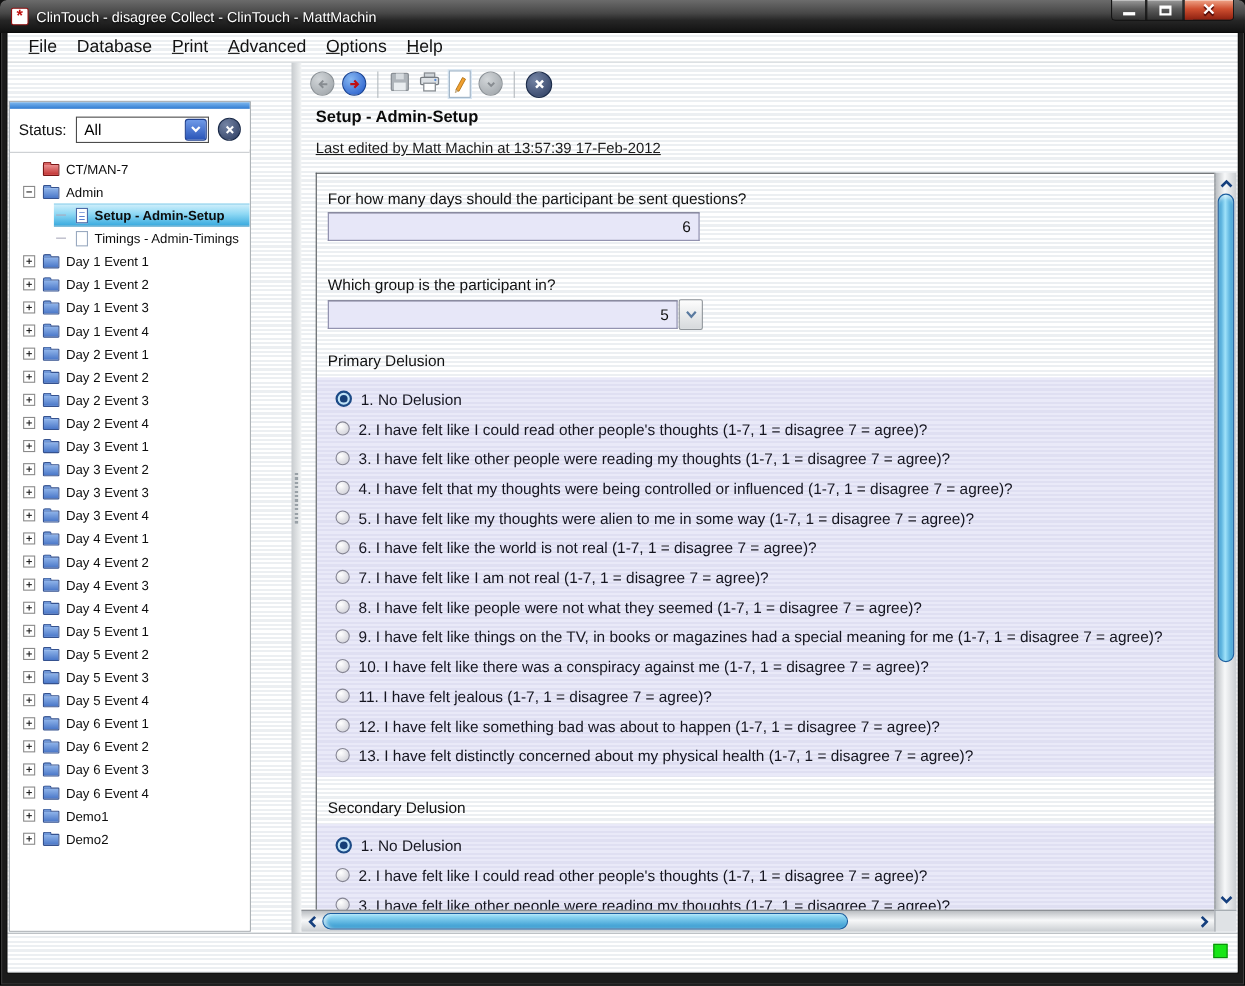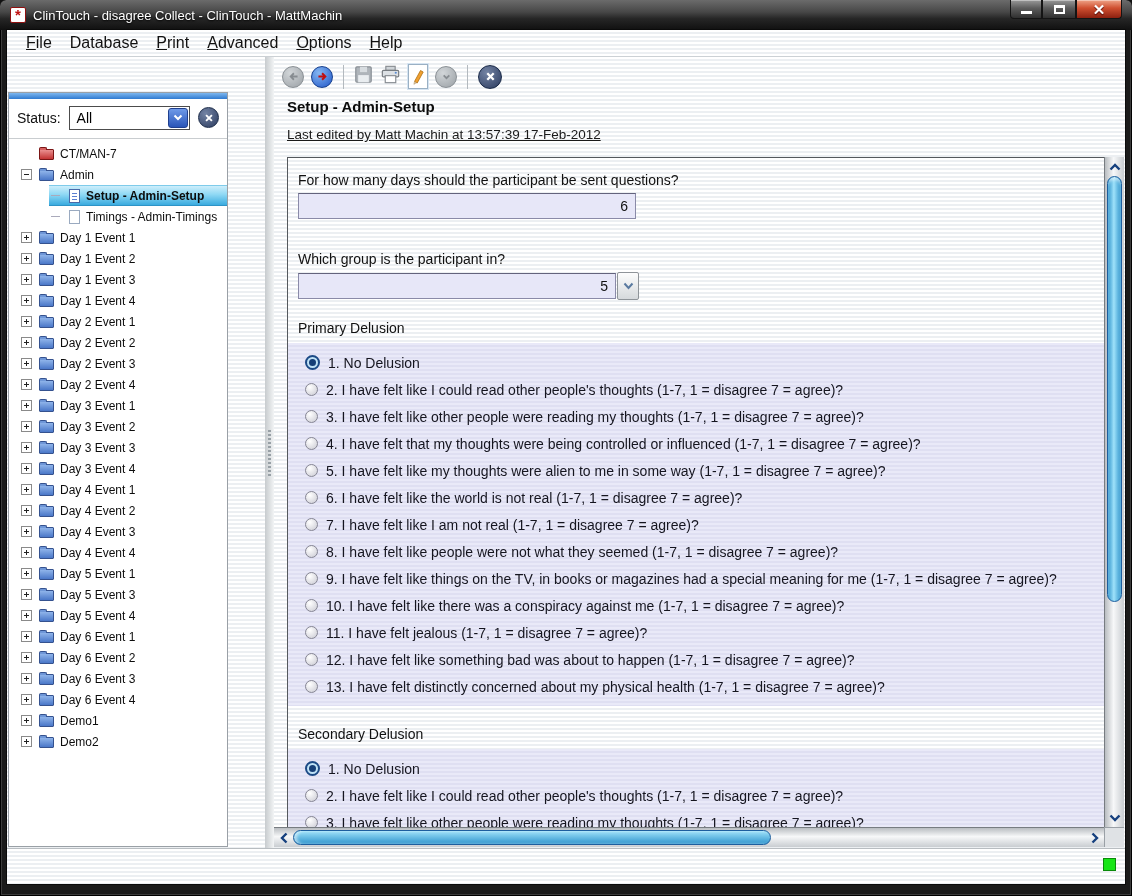--- a/index.html
+++ b/index.html
@@ -321,20 +321,27 @@
               <span class="t-main">
                 <span class="i-folder"></span>
                 <span>Day 4 Event 4</span>
               </span>
             </div>
             <div class="tree-row">
               <span class="expander plus"></span>
               <span class="t-main">
                 <span class="i-folder"></span>
                 <span>Day 5 Event 1</span>
+              </span>
+            </div>
+            <div class="tree-row">
+              <span class="expander plus"></span>
+              <span class="t-main">
+                <span class="i-folder"></span>
+                <span>Day 5 Event 2</span>
               </span>
             </div>
             <div class="tree-row">
               <span class="expander plus"></span>
               <span class="t-main">
                 <span class="i-folder"></span>
                 <span>Day 5 Event 3</span>
               </span>
             </div>
             <div class="tree-row">

